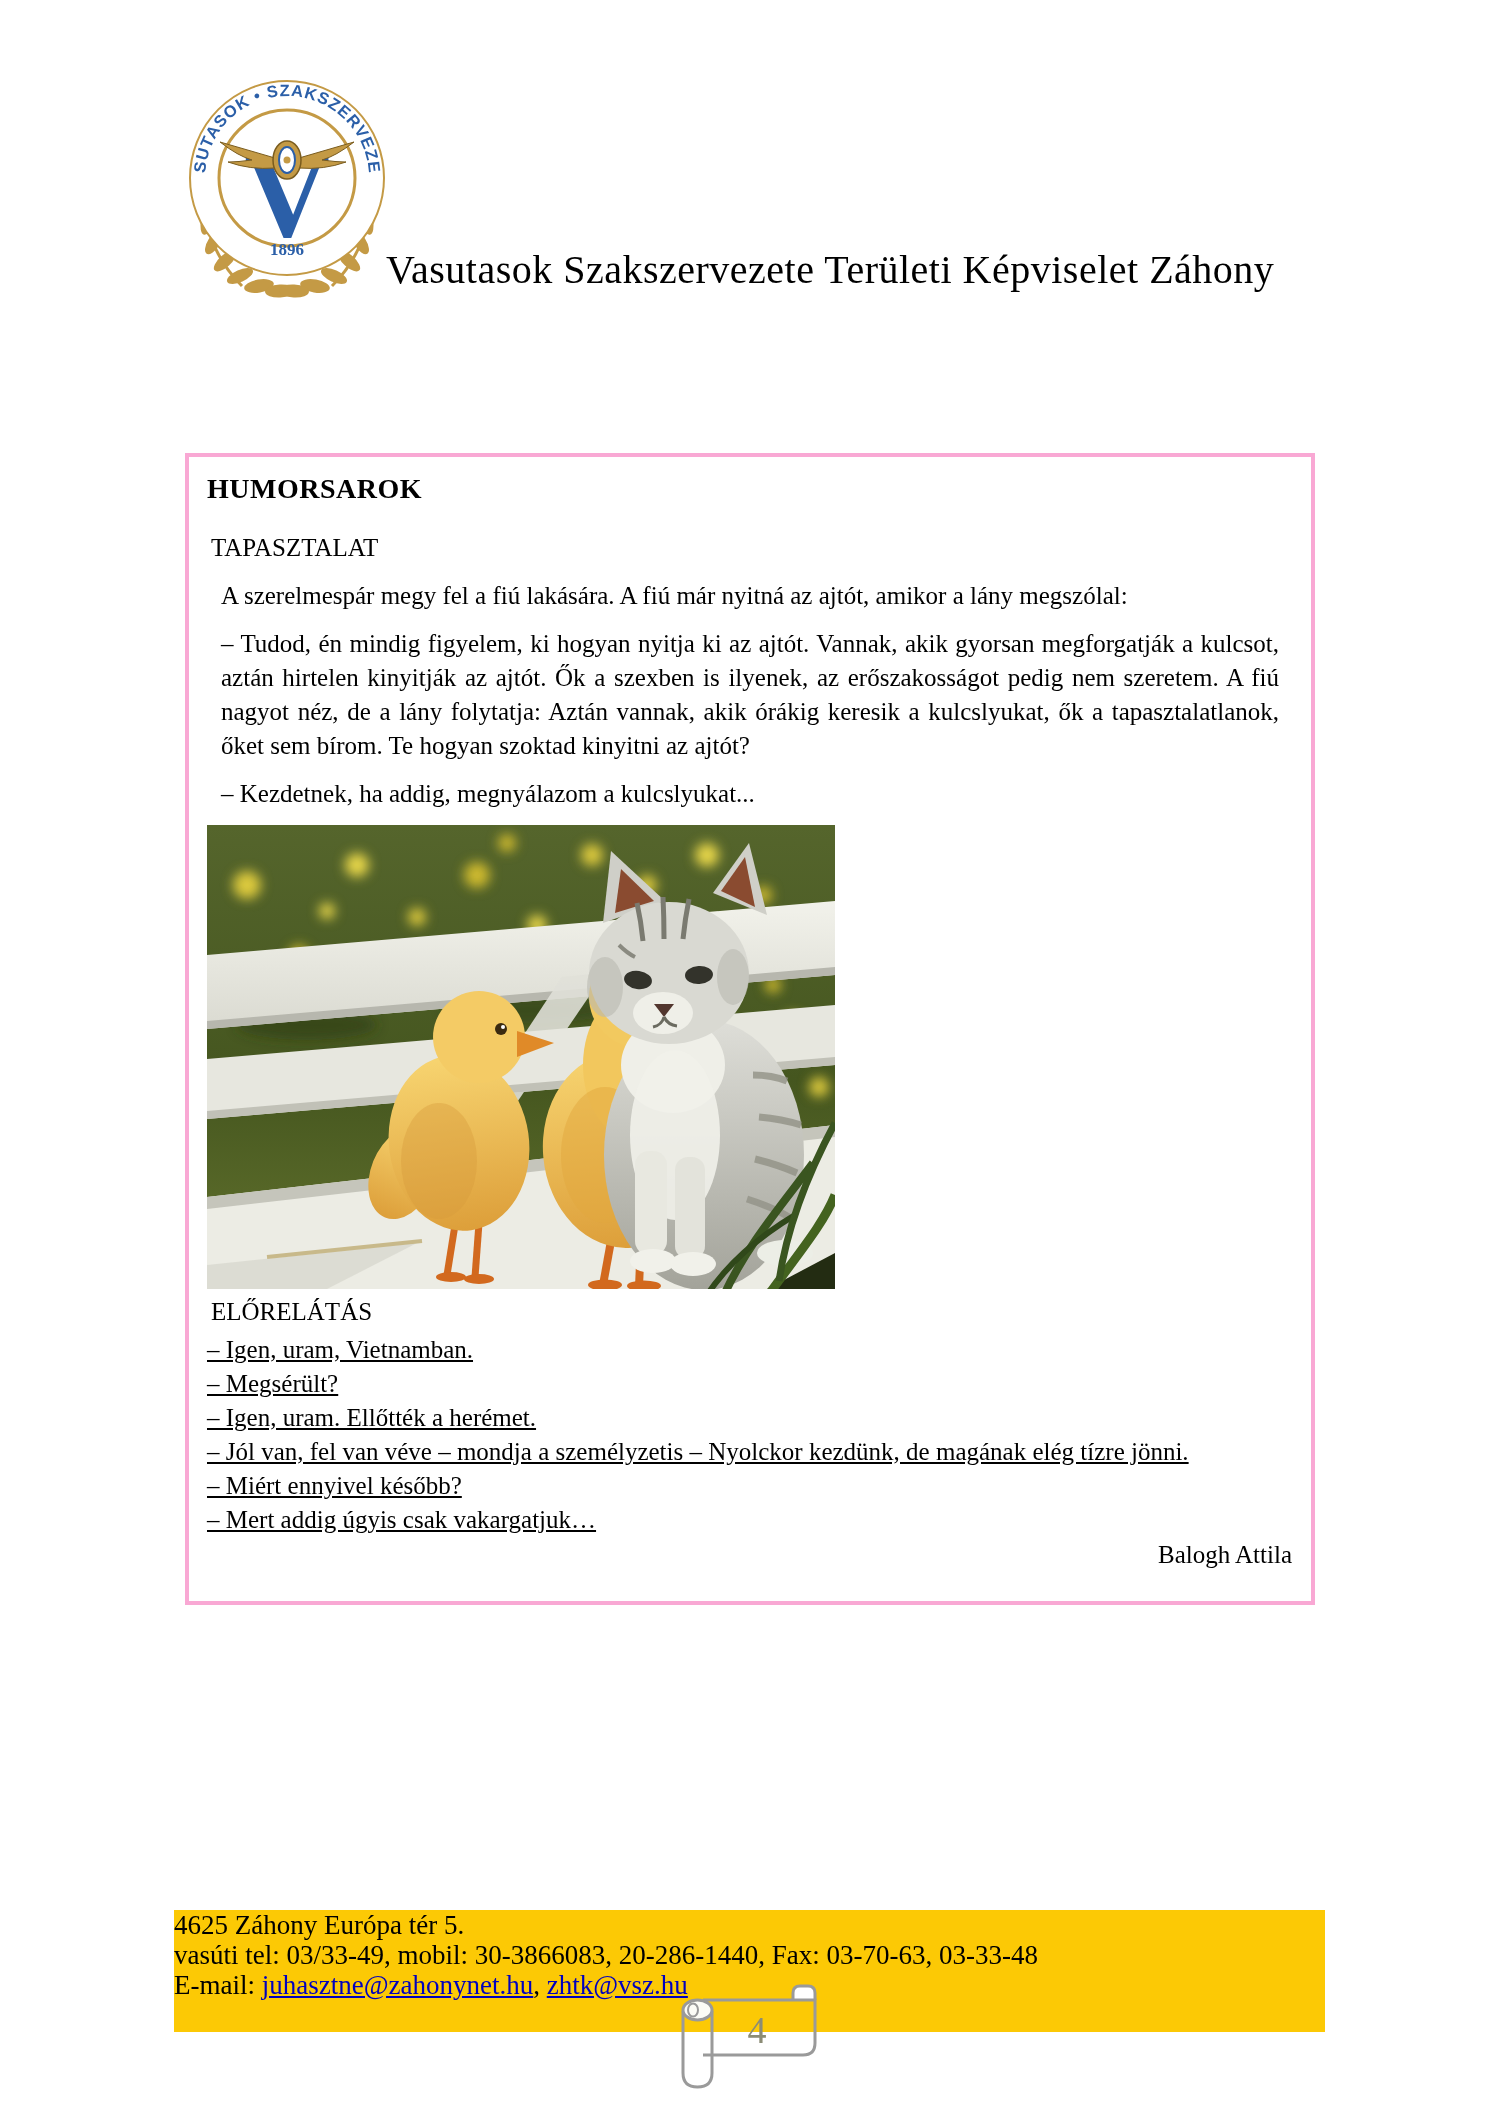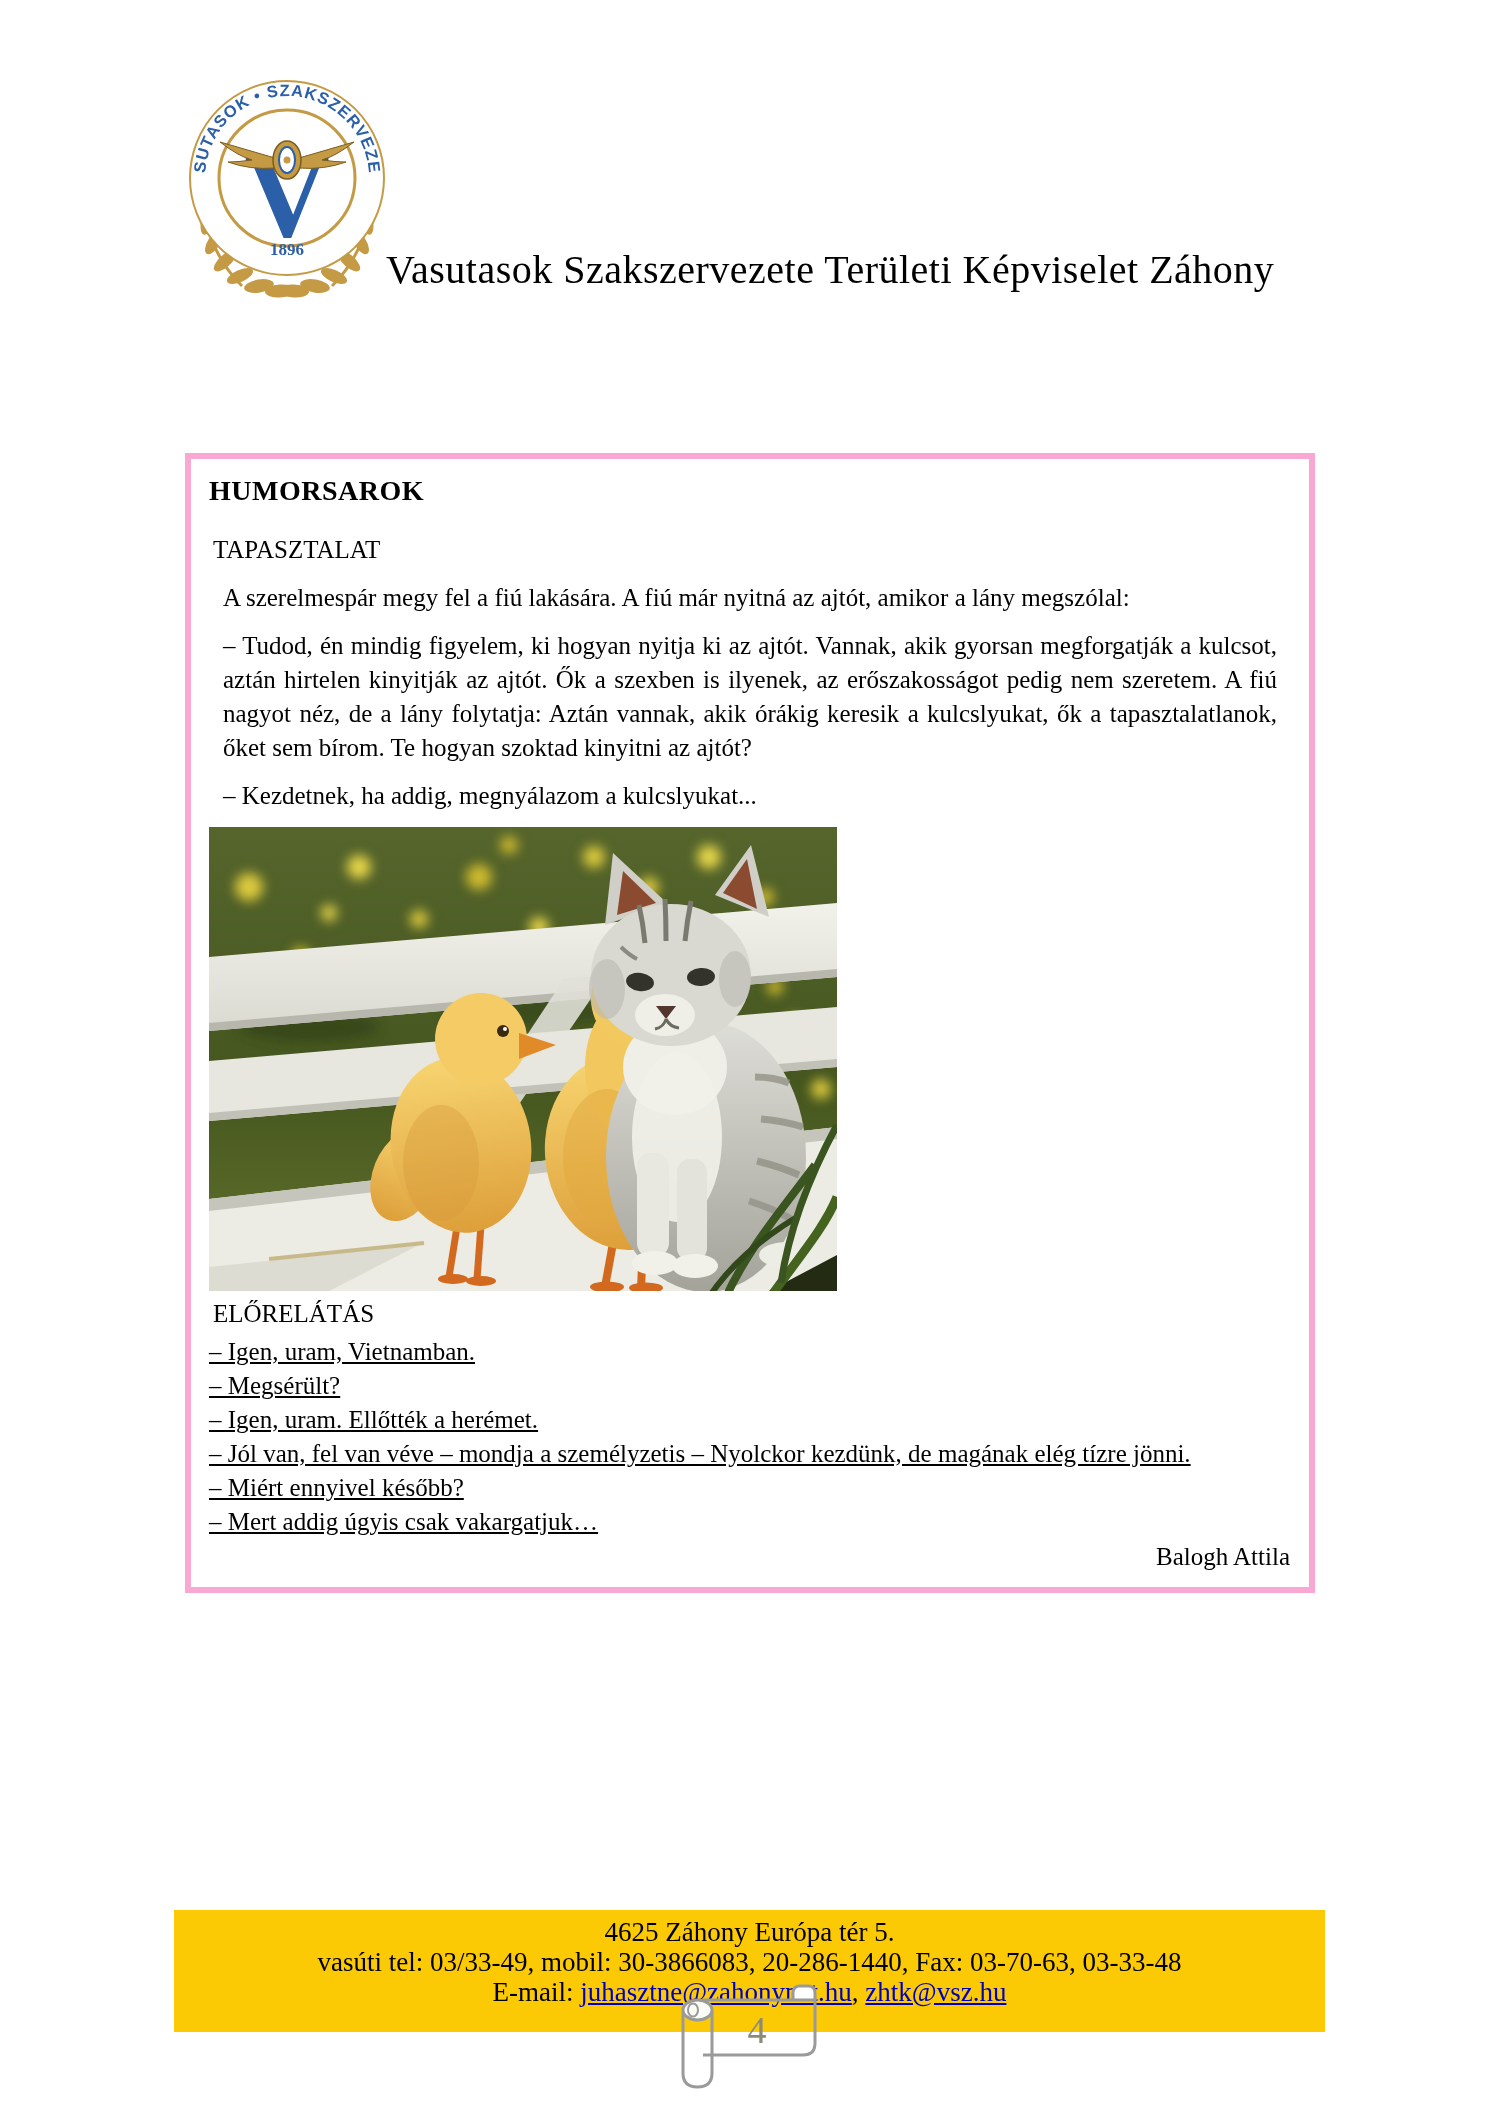--- a/index.html
+++ b/index.html
@@ -8,36 +8,36 @@
     font-family:"Liberation Serif", serif; color:#000; overflow:hidden;
   }
 
   
   .logo-svg { position:absolute; left:180px; top:78px; width:214px; height:228px; }
   .org-title { position:absolute; left:386px; top:246px; font-size:40px; letter-spacing:0.5px; white-space:nowrap; }
 
   
   .humor-box {
     position:absolute; left:185px; top:453px; width:1130px; box-sizing:border-box;
-    border:6px solid #f9a8d4; padding:12px 18px 12px 18px;
+    border:4px solid #f9a8d4; padding:12px 18px 28px 18px;
     font-size:25px; line-height:34px;
   }
   .box-title { font-weight:bold; font-size:28px; line-height:36px; margin:2px 0 24px 0; letter-spacing:0.5px; }
   .sec-heading { margin:4px; }
   .para { margin:14px; text-align:justify; }
   .line { margin:0;text-decoration:underline; }
   .photo-wrap { width:628px; height:464px; margin:4px 0 6px 0; line-height:0; }
   .photo-wrap svg { width:100%; height:100%; display:block; }
   .sig { text-align:right; margin:1px; }
 
   
   .footer {
     position:absolute; left:174px; top:1910px; width:1151px; height:122px;
-    background:#FCC905; text-align:center; font-size:27px; line-height:30px;
-    box-sizing:border-box; padding-top:7px;
+    background:#FCC905; text-align:left; font-size:27px; line-height:30px;
+    box-sizing:border-box; padding-top:0;
   }
   .footer a { color:#0000BF; text-decoration:underline; }
 
   
   .scroll-badge { position:absolute; left:660px; top:1983px; width:170px; height:118px; }
 </style>
 </head>
 <body>
 
 <div class="page">

